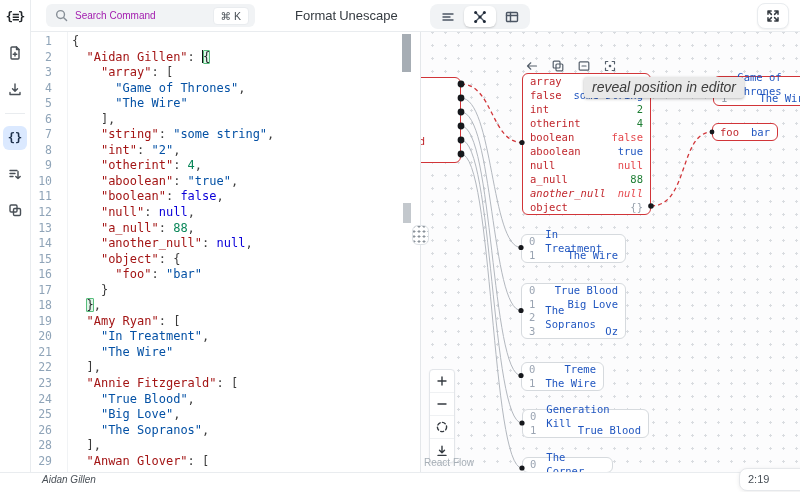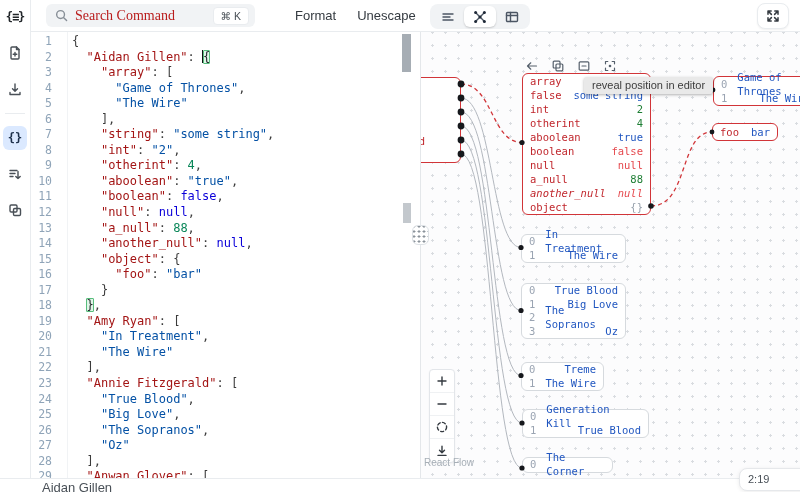--- a/index.html
+++ b/index.html
@@ -16,25 +16,25 @@
   .side-sep { width:20px; height:1px; background:#e9ecef; margin-top:12px; }
   .side-btn.active { background:#dbe9ff; }
   .side-btn.active .braces { font-family:"DejaVu Sans Mono",monospace; font-weight:bold; font-size:12px; color:#1c2f4a; }
 
   
   .header { position:absolute; left:31px; top:0; right:0; height:32px; background:#fff;
             border-bottom:1px solid #e9ecef; display:flex; align-items:center; z-index:5; }
   .search { margin-left:15px; width:209px; height:23px; background:#f1f3f5; border-radius:6px;
             display:flex; align-items:center; padding:0 6px 0 9px; }
   .search svg { stroke:#868e96; fill:none; stroke-width:1.5; stroke-linecap:round; }
-  .search .ph { flex:1; margin-left:7px; font-size:14px; color:#b91c1c;font-family:Liberation Serif, serif; }
+  .search .ph { flex:1; margin-left:7px; font-size:10px; color:#a21caf; }
   .kbd { background:#fff; border:1px solid #e9ecef; border-radius:4px; font-size:10.5px; color:#495057;
          padding:1px 7px; line-height:14px; }
   .hbtn { font-size:13px; color:#343a40; margin-left:40px; cursor:pointer; }
-  .hbtn + .hbtn { margin-left:21px; }
+  .hbtn + .hbtn { margin-left:3px; }
 
   .seg { position:absolute; left:399px; top:4px; height:25px; background:#f1f3f5; border-radius:8px;
          display:flex; align-items:center; padding:2px; }
   .seg-btn { width:32px; height:21px; display:flex; align-items:center; justify-content:center; border-radius:6px; }
   .seg-btn svg { stroke:#4b5563; fill:none; stroke-width:1.4; stroke-linecap:round; }
   .seg-btn.active { background:#fff; box-shadow:0 1px 2px rgba(0,0,0,.18); }
   .fullscreen-btn { position:absolute; right:11px; top:3px; width:32px; height:26px; background:#fff;
                     border:1px solid #e9ecef; border-radius:8px; box-shadow:0 1px 2px rgba(0,0,0,.06);
                     display:flex; align-items:center; justify-content:center; }
   .fullscreen-btn svg { stroke:#343a40; fill:none; stroke-width:1.5; stroke-linecap:round; stroke-linejoin:round; }
@@ -71,33 +71,33 @@
   .ri { color:#9aa4b2; }
   .rk { color:#c0262c; }
   .rv { margin-left:10px; }
   .rv.str { color:#2056c0; } .rv.num { color:#1e7e34; } .rv.bool { color:#e5484d; } .rv.obj { color:#98a2ad; }
   .kfrag { position:absolute; right:35px; color:#c0262c; }
 
   .node-toolbar { position:absolute; left:104px; top:27px; display:flex; gap:13px; z-index:20; }
   .node-toolbar .nt-btn { width:13px; height:13px; display:flex; align-items:center; justify-content:center; }
   .node-toolbar svg { stroke:#555f6b; fill:none; stroke-width:1.2; stroke-linecap:round; stroke-linejoin:round; }
 
-  .tooltip { position:absolute; left:163px; top:45px; background:#e9e9e9; color:#3d3d3d; font-size:11px;
-             padding:2px 8px 3px; border-radius:3px; box-shadow:0 1px 3px rgba(0,0,0,.3); z-index:40; white-space:nowrap; }
+  .tooltip { position:absolute; left:163px; top:45px; background:#e9e9e9; color:#3d3d3d; font-size:14px;
+             padding:2px 8px 3px; border-radius:3px; box-shadow:0 1px 3px rgba(0,0,0,.3); z-index:40; white-space:nowrap;font-style:italic; }
 
   .zoom-controls { position:absolute; left:8px; top:337px; width:26px; background:#fff; border:1px solid #e3e6ea;
                    border-radius:4px; box-shadow:0 1px 2px rgba(0,0,0,.05); z-index:25; }
   .zc-btn { height:23px; display:flex; align-items:center; justify-content:center; border-bottom:1px solid #eff1f3; }
   .zc-btn:last-child { border-bottom:none; }
   .zc-btn svg { stroke:#343a40; fill:none; stroke-width:1.4; stroke-linecap:round; }
   .attribution { position:absolute; left:3px; top:425px; font-size:10px; color:#a7afb7; z-index:25; }
 
   
-  .statusbar { position:absolute; left:0; right:0; bottom:0; height:14px; background:#fff;
-               border-top:1px solid #e9ecef; font-size:13px; color:#495057; z-index:30; }
+  .statusbar { position:absolute; left:0; right:0; bottom:6px; height:14px; background:#fff;
+               border-top:1px solid #e9ecef; font-size:10px; color:#495057; z-index:30;font-style:italic; }
   .statusbar .left { position:absolute; left:42px; top:1px; }
   .pos-card { position:absolute; left:739px; top:468px; width:70px; height:23px; background:#fff;
               border:1px solid #e6e8eb; border-radius:8px; box-shadow:0 1px 4px rgba(0,0,0,.08);
               font-size:11px; color:#495057; line-height:21px; padding-left:8px; z-index:31; }
 </style>
 </head>
 <body>
 
 <div class="sidebar">
   <div class="logo">{≡}</div>
@@ -200,21 +200,20 @@
       <div class="eline"><span class="num">17</span><span class="code"><span class="tp">    }</span></span></div>
       <div class="eline"><span class="num">18</span><span class="code"><span class="tp">  </span><span class="thl">}</span><span class="tp">,</span></span></div>
       <div class="eline"><span class="num">19</span><span class="code"><span class="tp">  </span><span class="tk">"Amy Ryan"</span><span class="tp">: [</span></span></div>
       <div class="eline"><span class="num">20</span><span class="code"><span class="tp">    </span><span class="ts">"In Treatment"</span><span class="tp">,</span></span></div>
       <div class="eline"><span class="num">21</span><span class="code"><span class="tp">    </span><span class="ts">"The Wire"</span></span></div>
       <div class="eline"><span class="num">22</span><span class="code"><span class="tp">  ],</span></span></div>
       <div class="eline"><span class="num">23</span><span class="code"><span class="tp">  </span><span class="tk">"Annie Fitzgerald"</span><span class="tp">: [</span></span></div>
       <div class="eline"><span class="num">24</span><span class="code"><span class="tp">    </span><span class="ts">"True Blood"</span><span class="tp">,</span></span></div>
       <div class="eline"><span class="num">25</span><span class="code"><span class="tp">    </span><span class="ts">"Big Love"</span><span class="tp">,</span></span></div>
       <div class="eline"><span class="num">26</span><span class="code"><span class="tp">    </span><span class="ts">"The Sopranos"</span><span class="tp">,</span></span></div>
-      <div class="eline"><span class="num">27</span><span class="code"><span class="tp">    </span><span class="ts">"Oz"</span></span></div>
       <div class="eline"><span class="num">28</span><span class="code"><span class="tp">  ],</span></span></div>
       <div class="eline"><span class="num">29</span><span class="code"><span class="tp">  </span><span class="tk">"Anwan Glover"</span><span class="tp">: [</span></span></div>
     </div>
   <div class="sb-thumb1"></div>
   <div class="sb-thumb2"></div>
 </div>
 
 <div class="vdivider"></div>
 <div class="drag-handle"></div>
 
@@ -251,26 +250,26 @@
         </div>
         <div class="grow" style="line-height: 14px; height: 14px;">
           <span class="rk">int</span>
           <span class="rv num">2</span>
         </div>
         <div class="grow" style="line-height: 14px; height: 14px;">
           <span class="rk">otherint</span>
           <span class="rv num">4</span>
         </div>
         <div class="grow" style="line-height: 14px; height: 14px;">
+          <span class="rk">boolean</span>
+          <span class="rv bool">false</span>
+        </div>
+        <div class="grow" style="line-height: 14px; height: 14px;">
           <span class="rk">aboolean</span>
           <span class="rv str">true</span>
-        </div>
-        <div class="grow" style="line-height: 14px; height: 14px;">
-          <span class="rk">boolean</span>
-          <span class="rv bool">false</span>
         </div>
         <div class="grow" style="line-height: 14px; height: 14px;">
           <span class="rk">null</span>
           <span class="rv bool">null</span>
         </div>
         <div class="grow" style="line-height: 14px; height: 14px;">
           <span class="rk">a_null</span>
           <span class="rv num">88</span>
         </div>
         <div class="grow" style="line-height: 14px; height: 14px; font-style: italic;">

